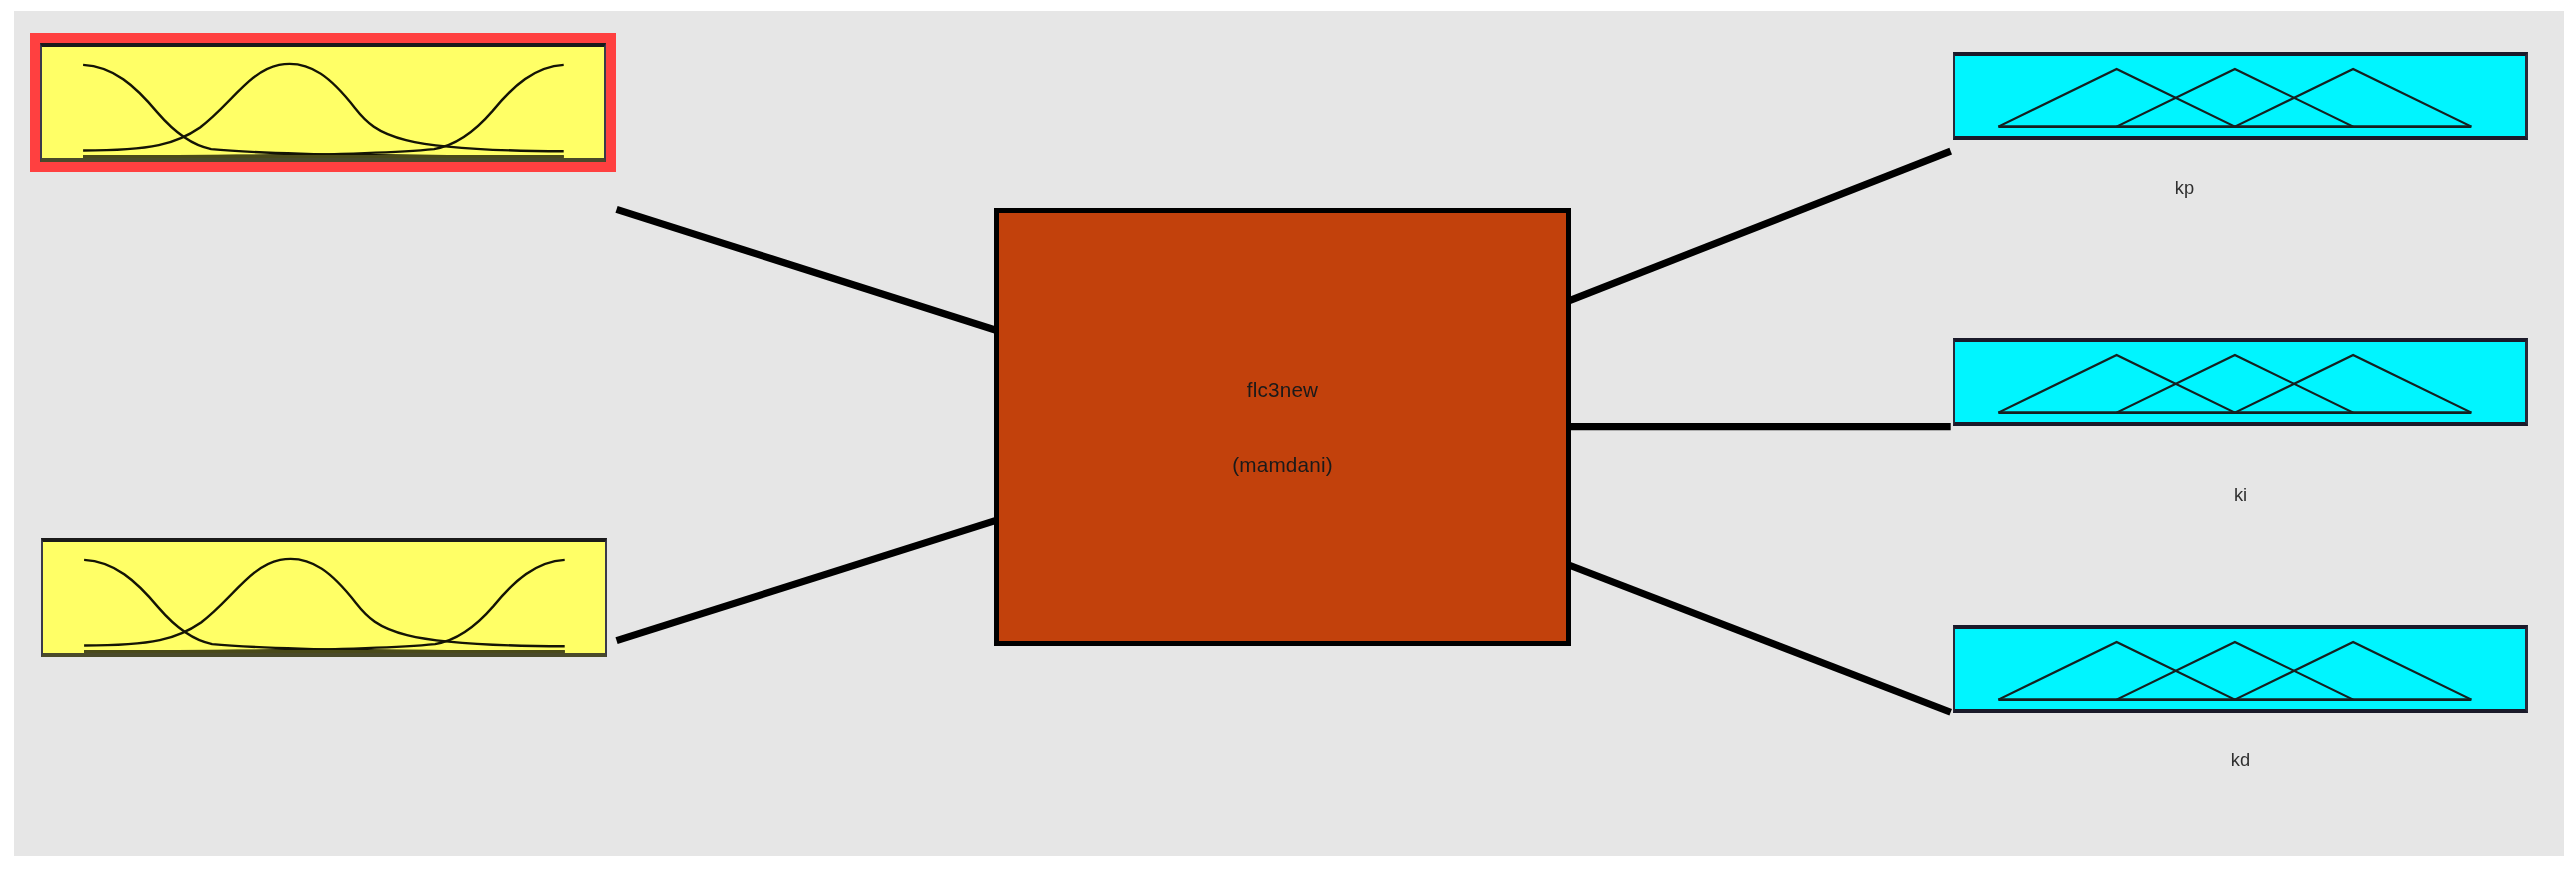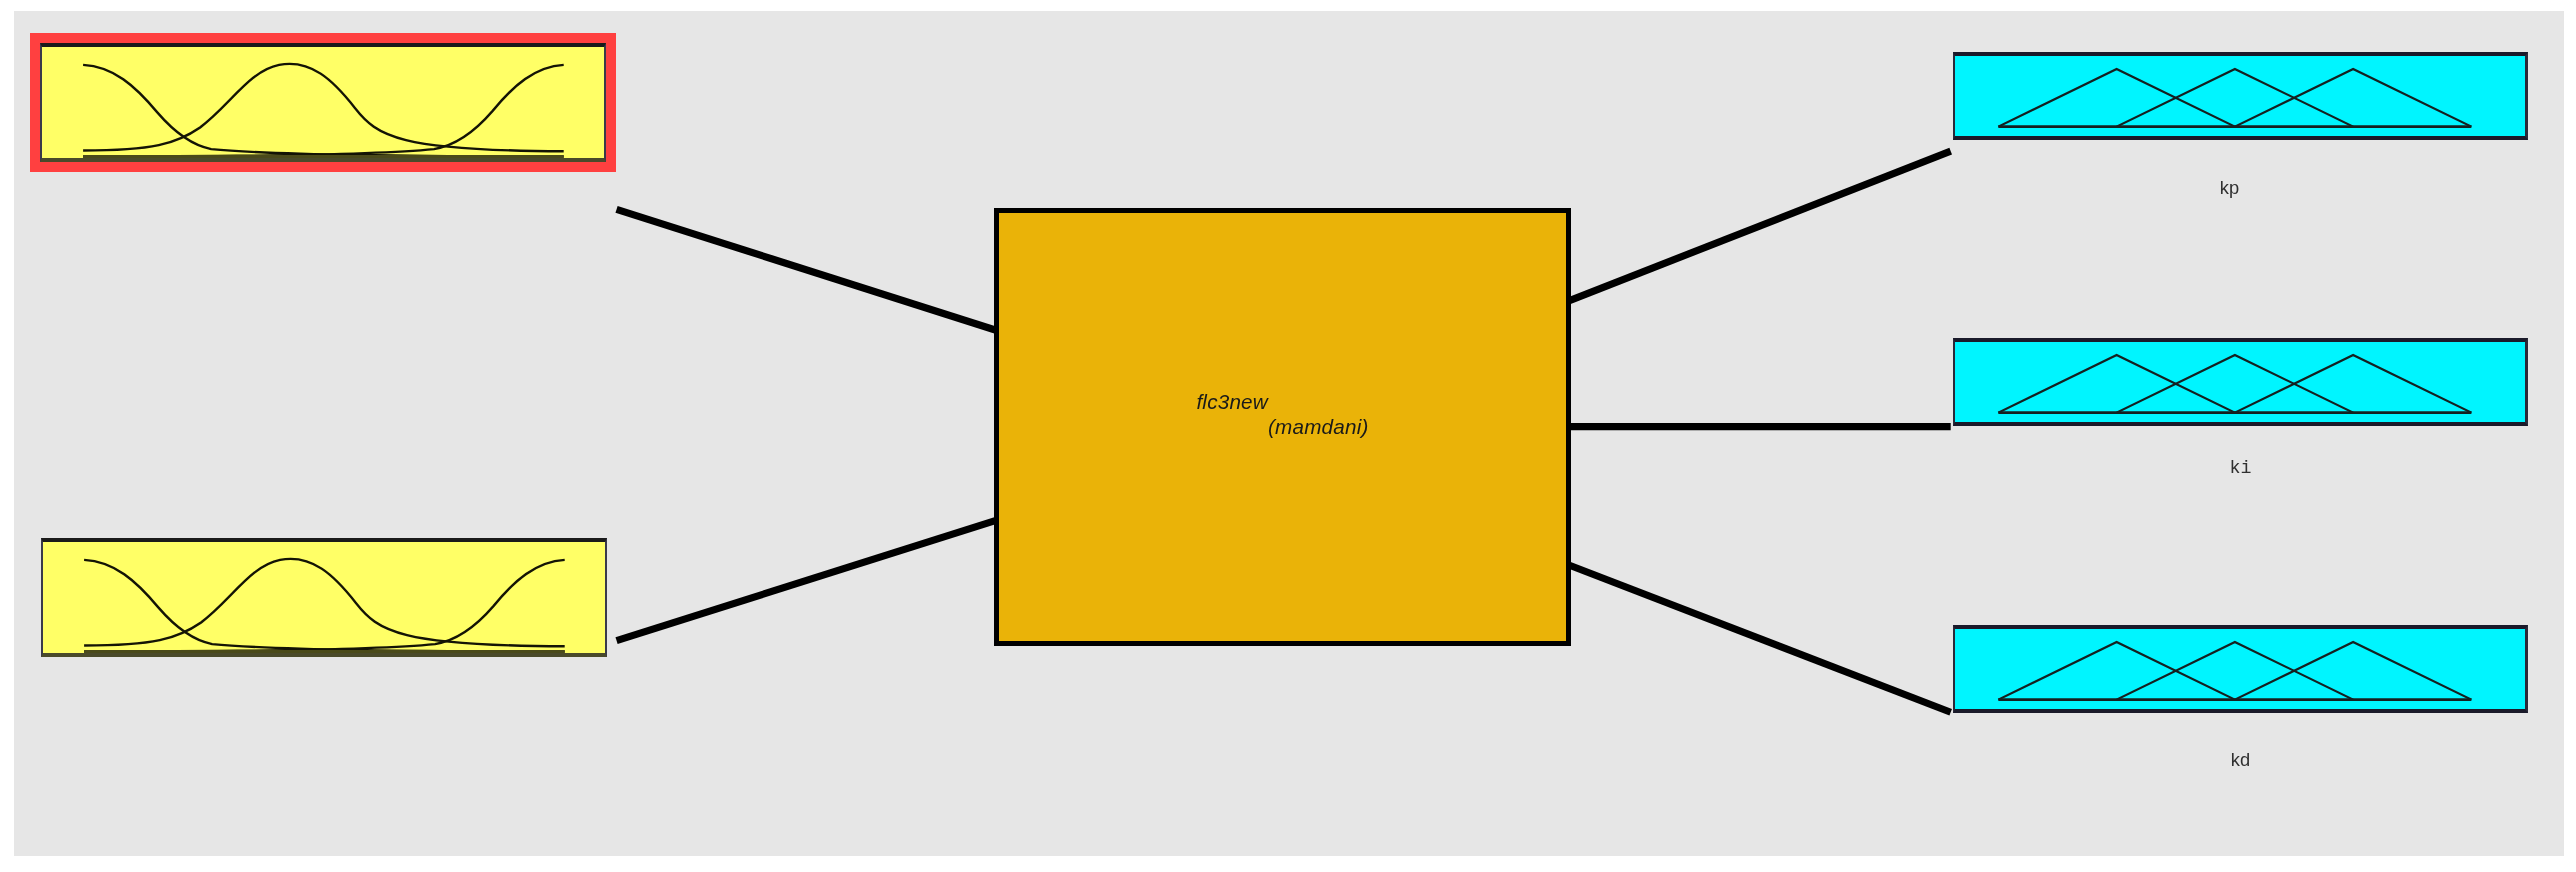--- a/index.html
+++ b/index.html
@@ -81,27 +81,26 @@
     white-space: nowrap;
   }
   .node-label.selected {
     color: #ff6a6a;
   }
 
   
   #fis-block {
     position: absolute;
     box-sizing: border-box;
-    background: #eab308;
+    background: #c2410c;
     border: 5.6px solid #000000;
     display: flex;
-    flex-direction: row;
+    flex-direction: column;
     align-items: center;
     justify-content: center;
-    font-style: italic;
   }
   #fis-block .fis-name {
     font-family: "Liberation Sans", sans-serif;
     font-size: 20.7px;
     color: #1a1a1a;
     margin-bottom: 51px;
     letter-spacing: 0.2px;
   }
   #fis-block .fis-type {
     font-family: "Liberation Sans", sans-serif;
@@ -165,35 +164,35 @@
       <svg viewBox="0 0 723 111" preserveAspectRatio="none">
         <g fill="none" stroke="#142020" stroke-width="3" vector-effect="non-scaling-stroke">
           <path d="M 55,98 L 205,18 L 355,98"></path>
           <path d="M 205,98 L 355,18 L 505,98"></path>
           <path d="M 355,98 L 505,18 L 655,98"></path>
         </g>
         <line x1="55" y1="98" x2="655" y2="98" stroke="#142020" stroke-width="4"></line>
       </svg>
     </div>
   </div>
-  <div class="node-label" style="left:1942px; top:177px; width:575px;">kp</div>
+  <div class="node-label" style="left:1897px; top:177px; width:575px;">kp</div>
 
   <div class="node" style="left:1953px; top:338px; width:575px; height:88px;">
     <div class="io-box output-box" style="left:0; top:0; width:575px; height:88px;">
       <svg viewBox="0 0 723 111" preserveAspectRatio="none">
         <g fill="none" stroke="#142020" stroke-width="3" vector-effect="non-scaling-stroke">
           <path d="M 55,98 L 205,18 L 355,98"></path>
           <path d="M 205,98 L 355,18 L 505,98"></path>
           <path d="M 355,98 L 505,18 L 655,98"></path>
         </g>
         <line x1="55" y1="98" x2="655" y2="98" stroke="#142020" stroke-width="4"></line>
       </svg>
     </div>
   </div>
-  <div class="node-label" style="left:1953px; top:458px; width:575px;font-family:Liberation Mono, monospace;">ki</div>
+  <div class="node-label" style="left:1953px; top:484px; width:575px;">ki</div>
 
   <div class="node" style="left:1953px; top:625px; width:575px; height:88px;">
     <div class="io-box output-box" style="left:0; top:0; width:575px; height:88px;">
       <svg viewBox="0 0 723 111" preserveAspectRatio="none">
         <g fill="none" stroke="#142020" stroke-width="3" vector-effect="non-scaling-stroke">
           <path d="M 55,98 L 205,18 L 355,98"></path>
           <path d="M 205,98 L 355,18 L 505,98"></path>
           <path d="M 355,98 L 505,18 L 655,98"></path>
         </g>
         <line x1="55" y1="98" x2="655" y2="98" stroke="#142020" stroke-width="4"></line>

